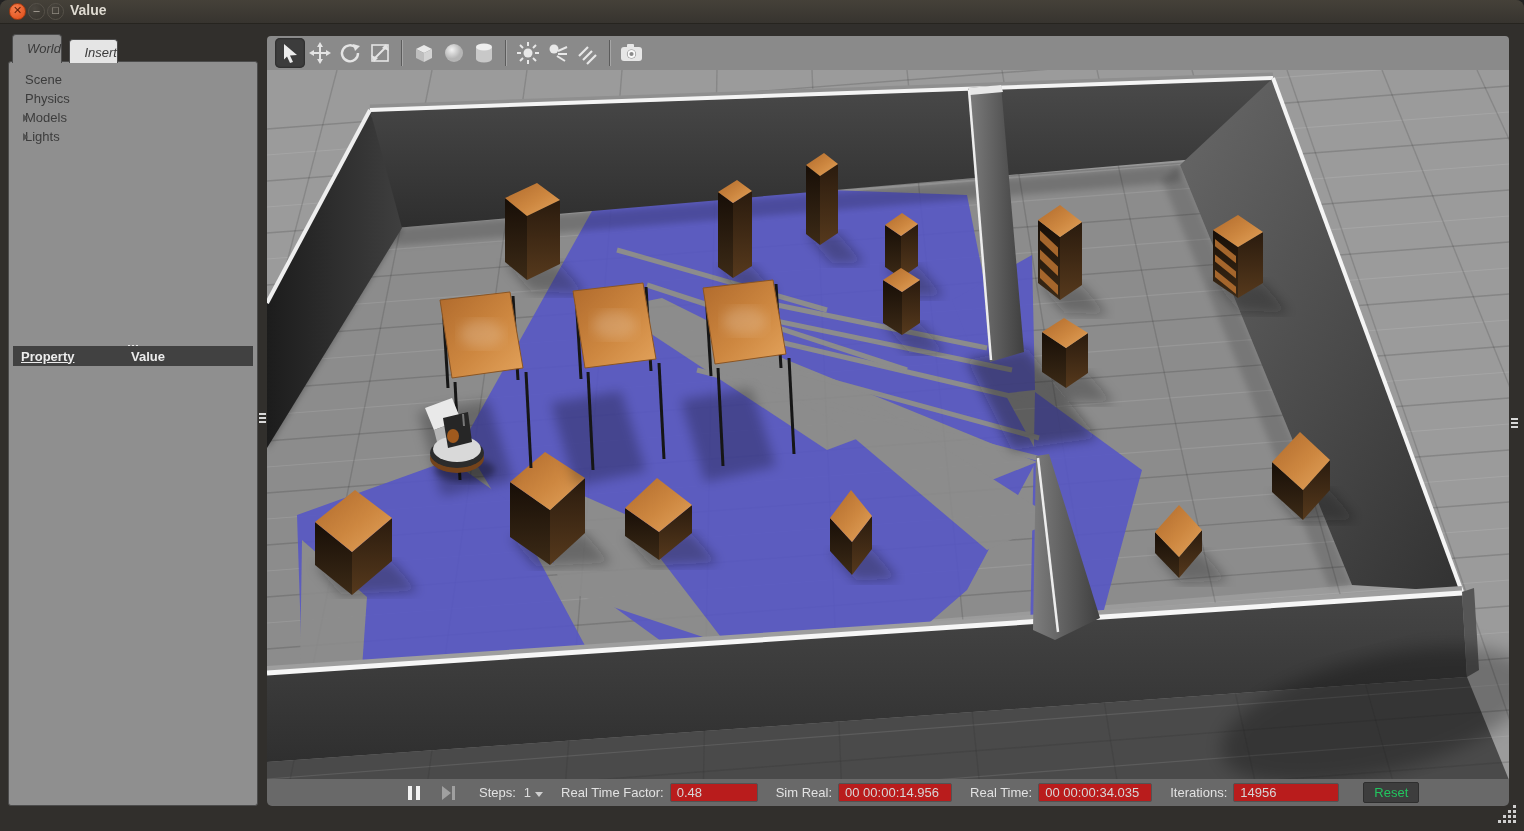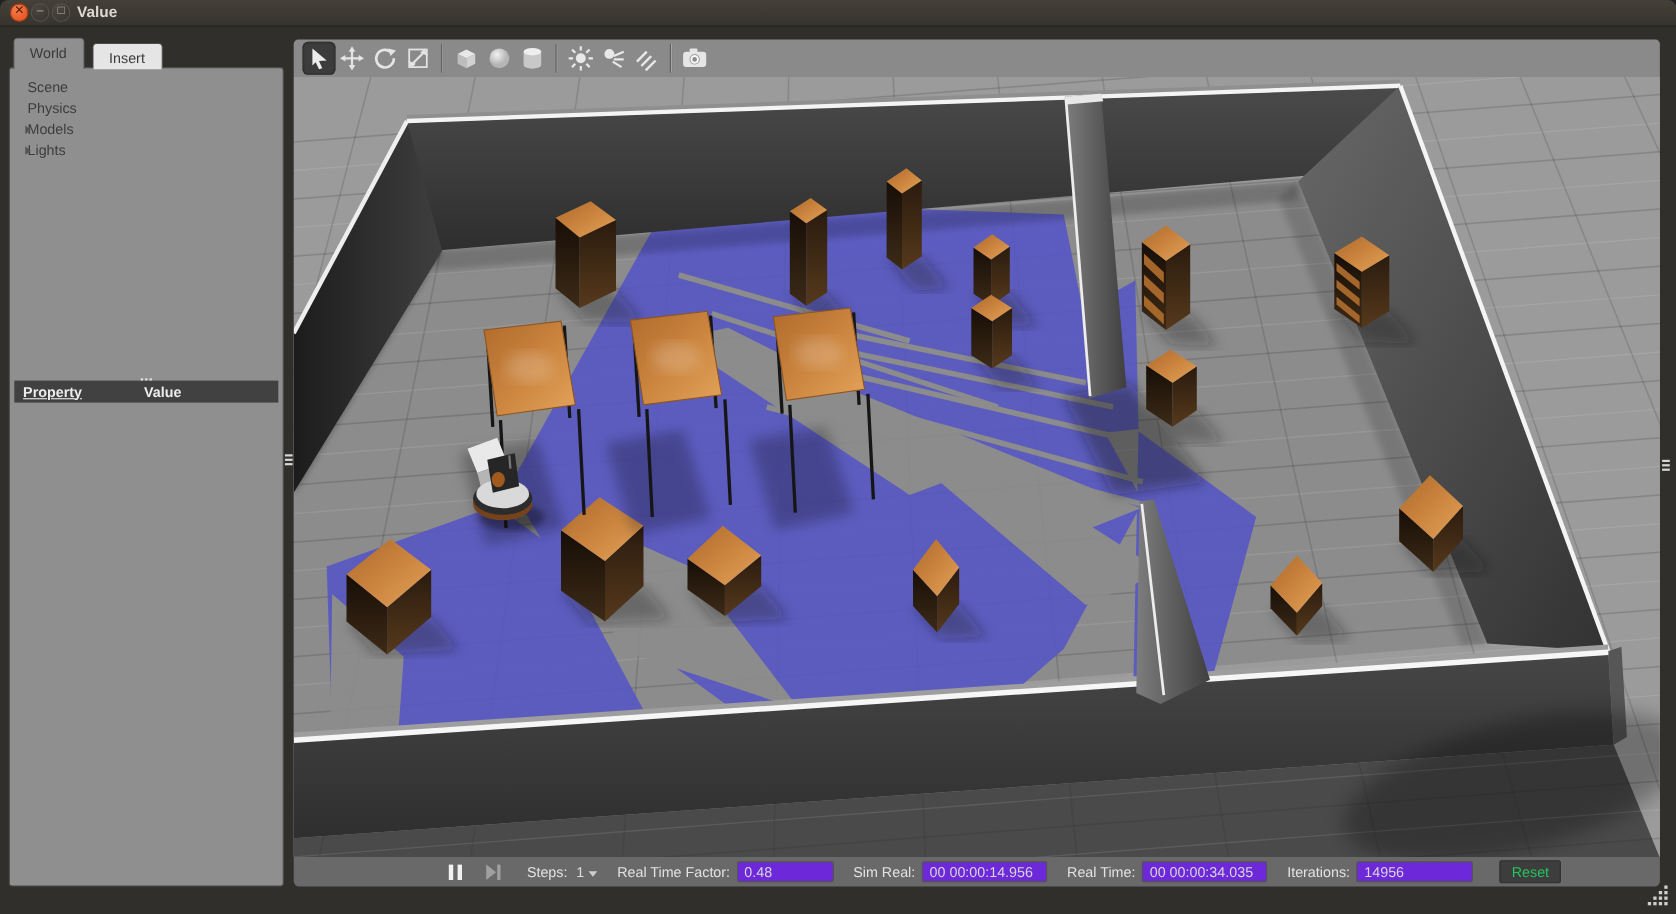--- a/index.html
+++ b/index.html
@@ -12,22 +12,22 @@
     border:1px solid #57524a;background:radial-gradient(circle at 35% 30%,#4a463f,#35322c);
     color:#b4aea3;font-size:11px;line-height:15px;text-align:center;cursor:pointer;}
   .winbtn.close{left:9px;background:radial-gradient(circle at 35% 30%,#f57e4c,#df4b16);border-color:#a33a12;color:#5a1d07;font-weight:bold;}
   .winbtn.min{left:28px;}
   .winbtn.max{left:47px;}
   .winbtn .glyph{display:block;margin-top:-1px;}
   .title{position:absolute;left:70px;top:2px;font-size:14px;font-weight:bold;color:#dedad1;}
   
   .left-panel{position:absolute;left:8px;top:32px;width:250px;height:774px;}
   .tabs{position:absolute;left:4px;top:2px;height:30px;z-index:3;}
-  .tab{display:inline-block;padding:5px 15px 7px 14px;font-size:13px;color:#3a3a3a;
-    border:1px solid #4c4c4c;border-bottom:none;border-radius:4px 4px 0 0;background:#7b7b7b;cursor:pointer;}
+  .tab{display:inline-block;padding:5px 0 7px 14px;font-size:13px;color:#3a3a3a;
+    border:1px solid #4c4c4c;border-bottom:none;border-radius:4px 4px 0 0;background:#7b7b7b;cursor:pointer;font-style:italic;}
   .tab.active{background:#8f8f8f;position:relative;z-index:4;padding-top:6px;}
   .tab.inactive{margin-left:3px;background:#e5e5e5;height:24px;vertical-align:bottom;}
   .panel-body{position:absolute;left:0;top:29px;width:250px;height:745px;background:#8f8f8f;
     border:1px solid #4c4c4c;border-radius:3px;}
   .tree{padding-top:8px;}
   .tree-item{position:relative;height:19px;line-height:19px;padding-left:16px;font-size:13px;color:#3c3c3c;cursor:pointer;}
   .tree-item .arrow{position:absolute;left:14px;top:6px;width:0;height:0;
     border-left:5px solid #555;border-top:4px solid transparent;border-bottom:4px solid transparent;}
   .splitter-ticks{position:absolute;left:50%;top:275px;transform:translateX(-50%);cursor:row-resize;}
   .splitter-ticks i{display:inline-block;width:2px;height:6px;background:#e8e8e8;margin:0 1px;}
@@ -49,21 +49,21 @@
   .scene-wrap{position:relative;width:1242px;height:709px;background:#9b9b9b;overflow:hidden;}
   
   .statusbar{position:relative;height:27px;background:#696969;border-radius:0 0 5px 5px;
     display:flex;align-items:center;font-size:13px;color:#dcdcdc;padding-left:133px;}
   .sb-btn{background:none;border:none;padding:0;margin:0 6px;cursor:pointer;display:flex;align-items:center;}
   .pause i{display:inline-block;width:4px;height:14px;background:#f2f2f2;margin:0 2px;}
   .step{margin-left:14px;}
   .step .tri{width:0;height:0;border-left:9px solid #a0a0a0;border-top:7px solid transparent;border-bottom:7px solid transparent;}
   .step .bar{width:3px;height:14px;background:#a0a0a0;margin-left:1px;}
   .sb-label{margin-left:18px;color:#e2e2e2;}
-  .sb-value{background:#6d28d9;border:1px solid #535353;border-radius:2px;color:#d6d6d6;
+  .sb-value{background:#b91c1c;border:1px solid #535353;border-radius:2px;color:#d6d6d6;
     padding:1px 6px;margin-left:6px;height:19px;line-height:16px;}
   .sb-steps-val{margin-left:8px;}
   .chev{width:0;height:0;border-top:5px solid #cfcfcf;border-left:4px solid transparent;border-right:4px solid transparent;margin:4px 0 0 4px;cursor:pointer;}
   .w-rtf{width:88px;} .w-sim{width:114px;} .w-real{width:114px;} .w-iter{width:106px;}
   .reset{margin-left:24px;background:#3d3d3d;border:1px solid #2e2e2e;border-radius:2px;
     color:#22c55e;font-size:13px;padding:2px 10px;cursor:pointer;}
   
   .grip{position:absolute;right:4px;bottom:4px;width:22px;height:22px;cursor:nwse-resize;}
   .grip i{position:absolute;width:3px;height:3px;background:#cfcfcf;}
 </style>

